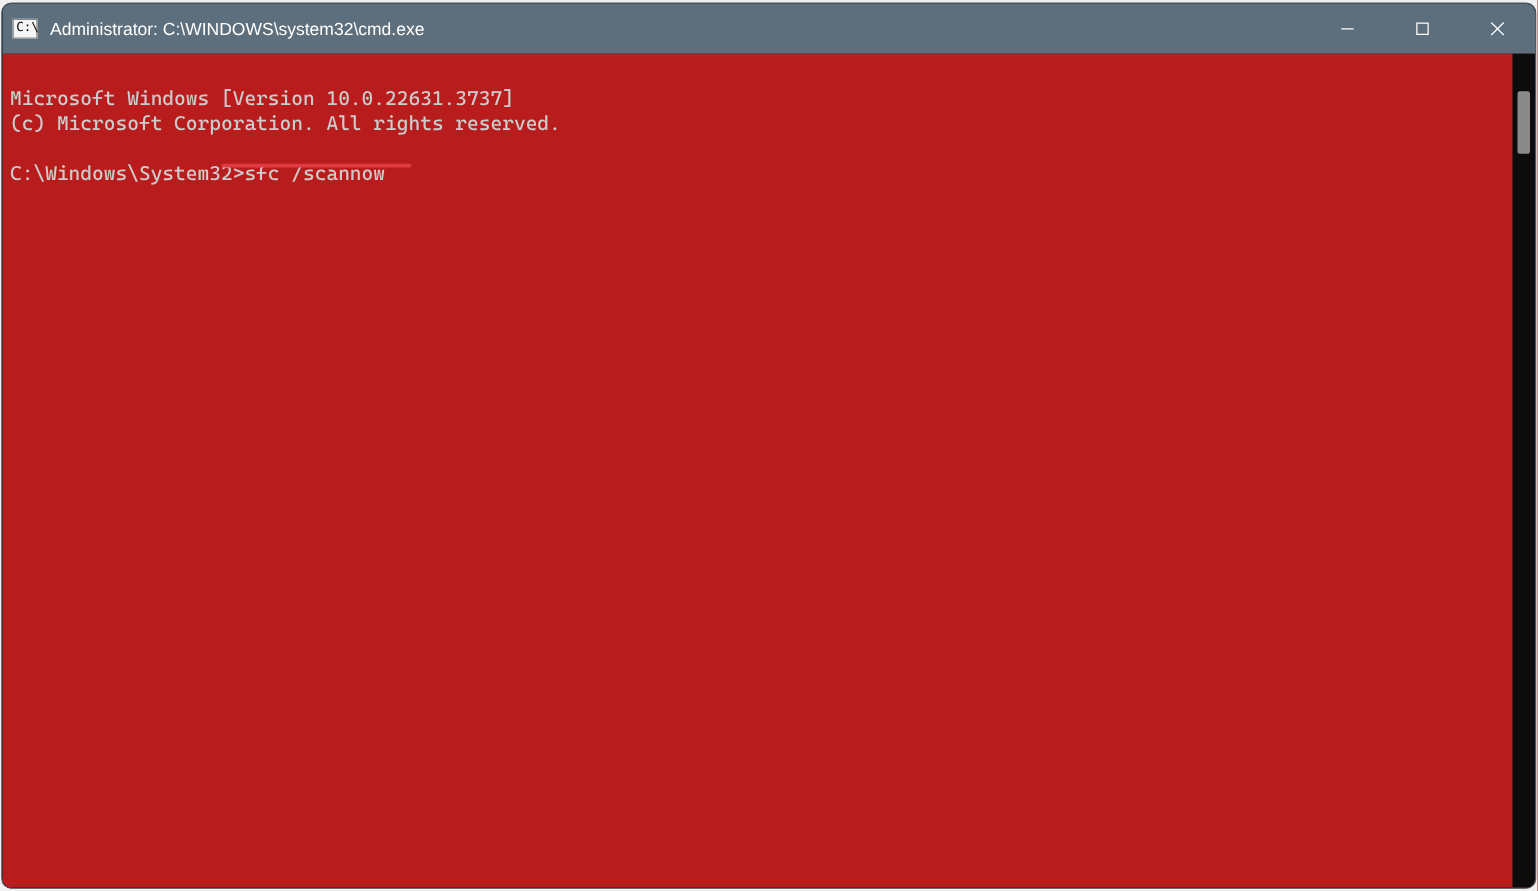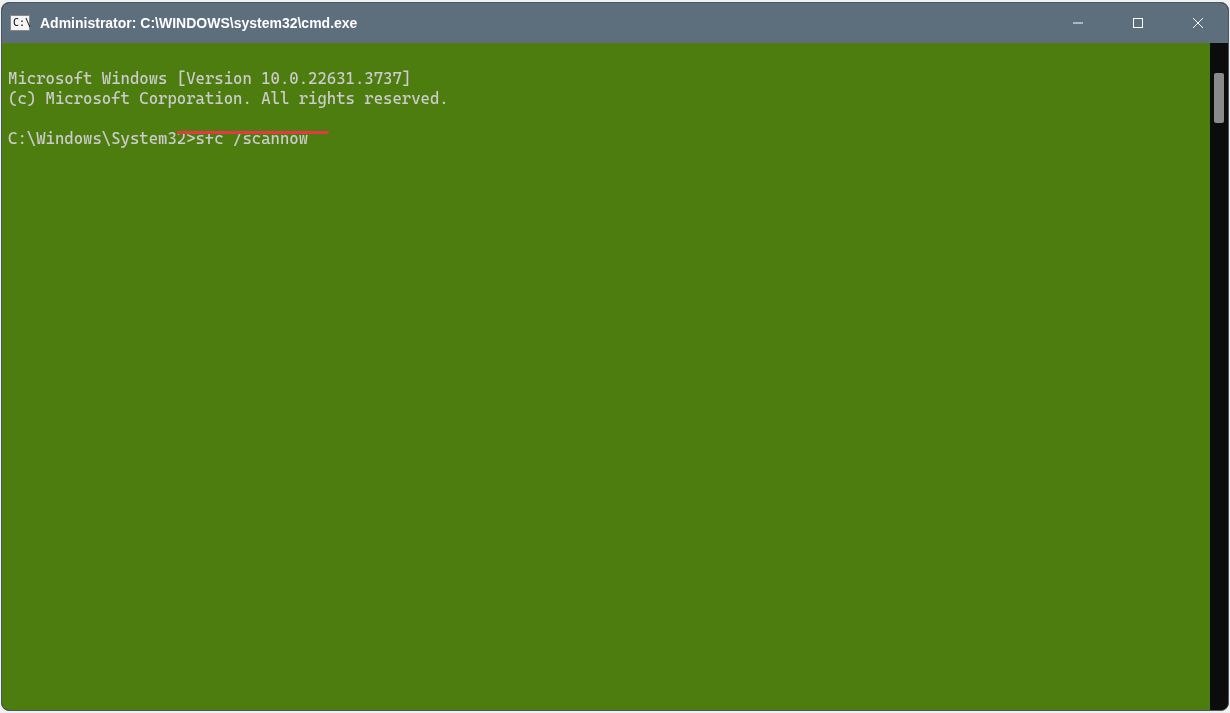--- a/index.html
+++ b/index.html
@@ -49,40 +49,40 @@
       padding-left: 2px;
       font-family: monospace;
       font-size: 10px;
       color: #000;
       line-height: 16px;
       border: 1px solid #888;
     }
     .window-title {
       color: #ffffff;
       font-size: 14px;
-      font-weight: 700;
+      font-weight: 400;
     }
     .title-right {
       display: flex;
       height: 100%;
     }
     .win-btn {
       width: 60px;
       height: 100%;
       display: flex;
       align-items: center;
       justify-content: center;
       cursor: pointer;
     }
     .win-btn svg {
       stroke: #ffffff;
     }
     .client-area {
       flex: 1;
-      background: #4d7c0f;
+      background: #b91c1c;
       position: relative;
       display: flex;
     }
     .terminal-content {
       flex: 1;
       padding: 6px 6px;
       font-family: Consolas, "Cascadia Mono", monospace;
       font-size: 16px;
       line-height: 20px;
       color: #cccccc;

